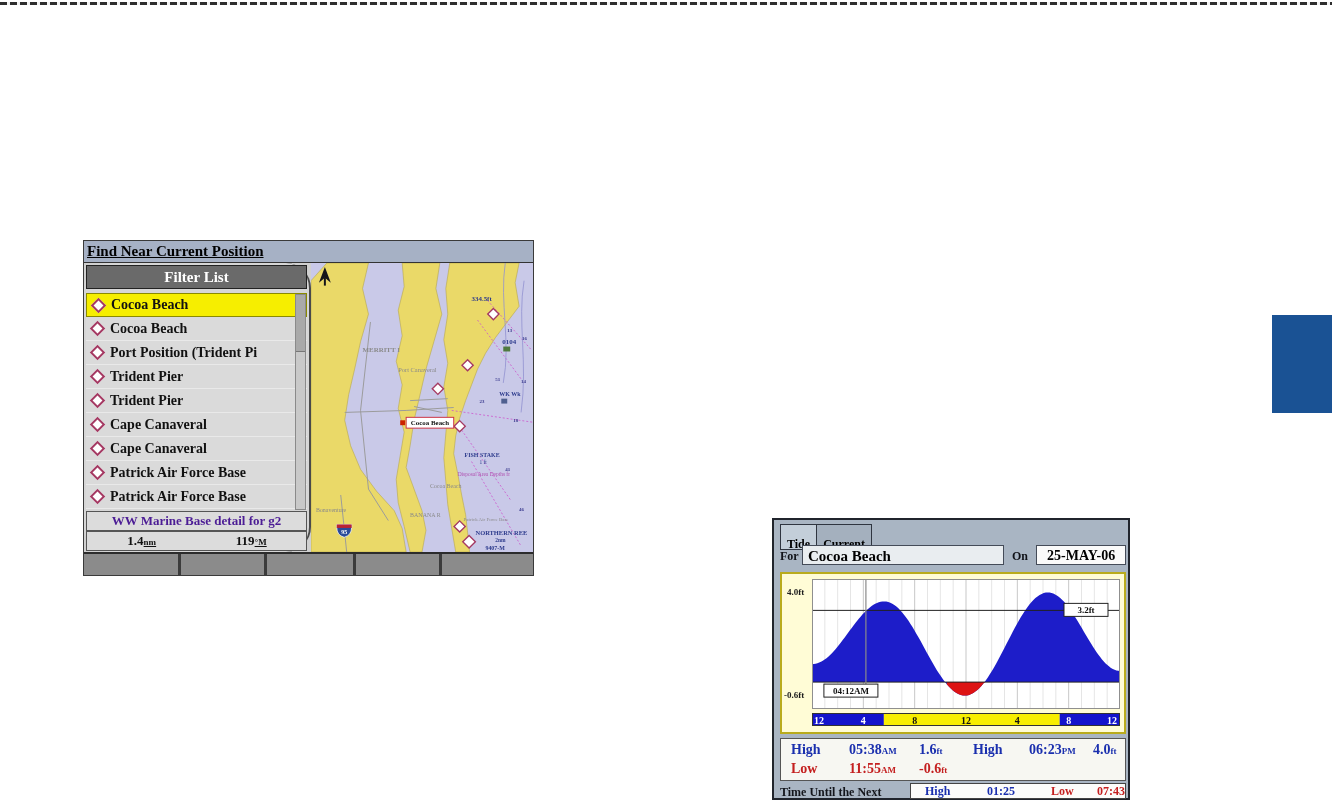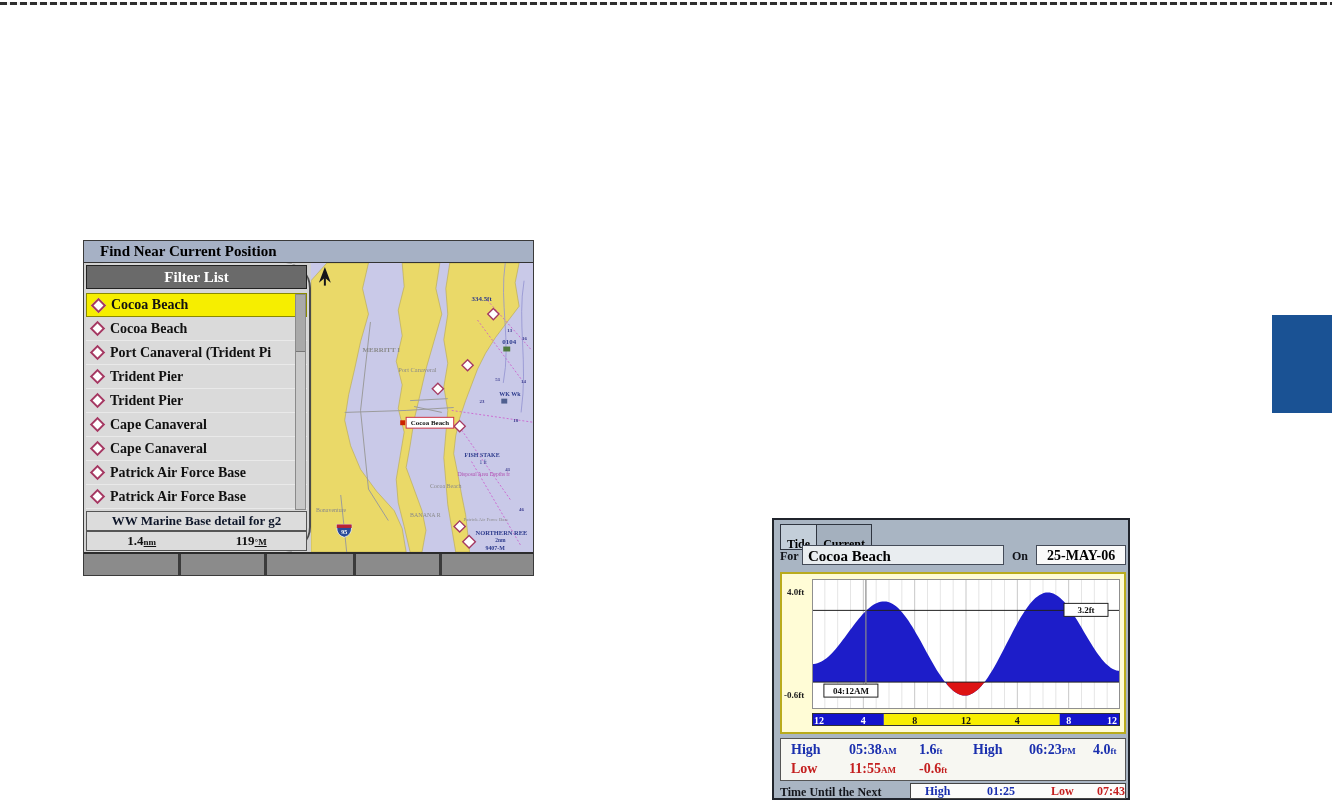--- a/index.html
+++ b/index.html
@@ -6,36 +6,36 @@
   body{width:1332px;height:801px;position:relative;overflow:hidden;
        font-family:"Liberation Serif", serif;}
   .top-rule{position:absolute;left:0;top:2px;width:1332px;height:3px;
     background:repeating-linear-gradient(90deg,#2e2e2e 0 7px,#f4f4f4 7px 10px);}
   .chapter-tab{position:absolute;left:1272px;top:315px;width:60px;height:98px;}
 
   
   .ss1{position:absolute;left:83px;top:240px;width:451px;height:336px;
        border:1px solid #3a3a3a;background:#d0d0d0;display:flex;flex-direction:column;box-sizing:border-box;}
   .ss1-title{height:21px;background:#a6b1c5;color:#000;font-weight:bold;font-size:15px;
-       line-height:21px;padding-left:16px;border-bottom:1px solid #333;flex:0 0 auto;}
+       line-height:21px;padding-left:3px;border-bottom:1px solid #333;flex:0 0 auto;text-decoration:underline;}
   .ss1-body{flex:1 1 auto;display:flex;min-height:0;}
   .ss1-left{width:227px;background:#d6d6d6;border-right:2px solid #4a4a4a;position:relative;box-sizing:border-box;border-radius:25px;}
   .filter-head{position:absolute;left:2px;right:2px;top:2px;height:22px;background:#6a6a6a;
        border:1px solid #222;color:#fff;font-weight:bold;font-size:15px;text-align:center;line-height:22px;}
   .find-list{position:absolute;left:2px;right:2px;top:30px;height:216px;background:#dadada;overflow:hidden;}
   .find-row{height:24px;display:flex;align-items:center;padding:0 12px 0 4px;box-sizing:border-box;
        border-bottom:1px solid #e9e9e9;font-weight:bold;font-size:14px;color:#111;white-space:nowrap;overflow:hidden;}
   .find-row.sel{background:#f6ee00;border:1px solid #8a8a00;}
   .diamond{width:7px;height:7px;border:2px solid #a53a63;background:#fff;transform:rotate(45deg);
        display:inline-block;margin:0 7px 0 2px;flex:0 0 auto;}
   .scrollbar{position:absolute;right:3px;top:31px;width:9px;height:214px;background:#c9c9c9;border:1px solid #8a8a8a;}
   .scroll-thumb{position:absolute;left:0;top:0;width:100%;height:56px;background:#a9a9a9;border-bottom:1px solid #777;}
   .scroll-green{position:absolute;right:3px;top:252px;width:9px;height:9px;background:#3fae3f;border:1px solid #1c6b1c;}
   .detailbox{position:absolute;left:2px;right:2px;bottom:21px;height:18px;background:#dcdcdc;border:1px solid #555;
-       font-weight:bold;font-size:13px;text-align:center;line-height:18px;color:#0f172a;}
+       font-weight:bold;font-size:13px;text-align:center;line-height:18px;color:#4c1d95;}
   .measurebox{position:absolute;left:2px;right:2px;bottom:1px;height:18px;background:#dcdcdc;border:1px solid #555;
        font-weight:bold;font-size:13px;color:#111;display:flex;}
   .measurebox span{flex:1;text-align:center;line-height:18px;}
   .measurebox small{font-size:9px;text-decoration:underline;}
   .ss1-map{flex:1 1 auto;position:relative;background:#c9c9e8;}
   .softkey{height:21px;background:#8b8b8b;border-top:2px solid #2c2c2c;position:relative;flex:0 0 auto;}
   .softkey i{position:absolute;top:0;width:3px;height:100%;background:#3b3b3b;}
 
   
   .ss2{position:absolute;left:772px;top:518px;width:358px;height:282px;background:#a9b5c3;
@@ -78,21 +78,21 @@
           <div class="find-row sel">
             <span class="diamond"></span>
             <span>Cocoa Beach</span>
           </div>
           <div class="find-row">
             <span class="diamond"></span>
             <span>Cocoa Beach</span>
           </div>
           <div class="find-row">
             <span class="diamond"></span>
-            <span>Port Canaveral (Trident Pi</span>
+            <span>Port Position (Trident Pi</span>
           </div>
           <div class="find-row">
             <span class="diamond"></span>
             <span>Trident Pier</span>
           </div>
           <div class="find-row">
             <span class="diamond"></span>
             <span>Trident Pier</span>
           </div>
           <div class="find-row">

